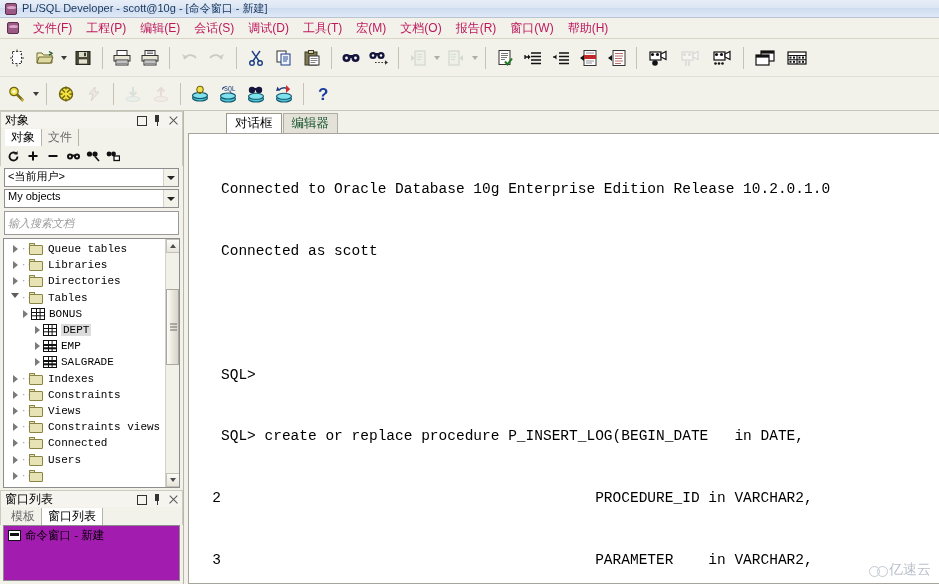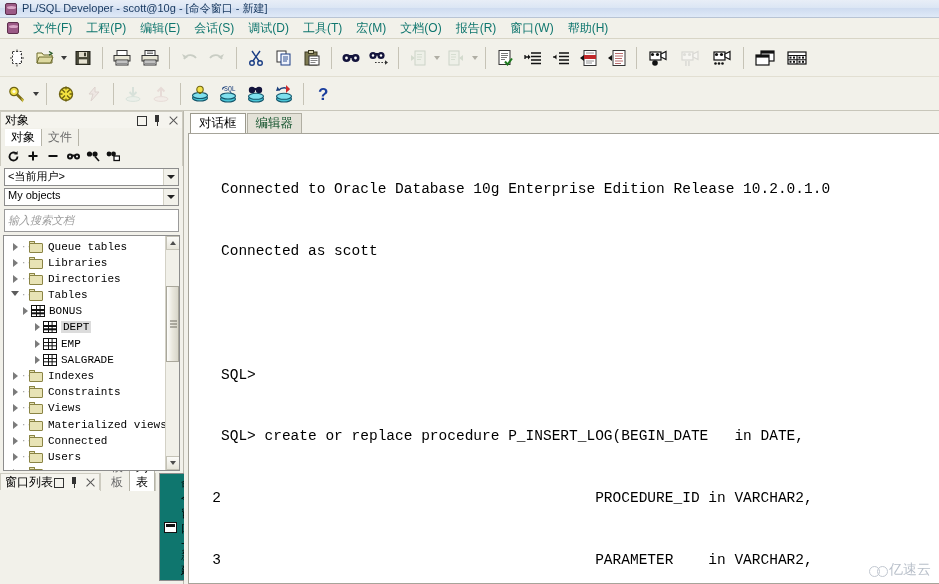--- a/index.html
+++ b/index.html
@@ -66,21 +66,21 @@
   .menu-app-icon .mi {
     position: absolute; left: 2px; top: 1px;
     width: 12px; height: 12px;
     background: #9b5a86; border: 1px solid #5d2e4c; border-radius: 2px;
   }
   .menu-app-icon .mi::after {
     content: ""; position: absolute; left: 1px; top: 2px;
     width: 9px; height: 3px; background: #d9a7c7; border-radius: 50%;
   }
   .menubar .mitem {
-    font-size: 12px; color: #0f766e;
+    font-size: 12px; color: #be185d;
     padding: 2px 7px;
     white-space: nowrap;
     cursor: default;
   }
 
   
   .toolbar {
     background: #f2f1ea;
     display: flex; align-items: center;
     padding: 0 3px;
@@ -307,23 +307,23 @@
   .sthumb .grip {
     position: absolute; left: 3px; top: 50%; transform: translateY(-50%);
     width: 7px; height: 7px;
   }
   .sthumb .grip::before {
     content:""; position:absolute; left:0; top:0; width:7px; height:1px;
     background:#6e6c62; box-shadow: 0 3px 0 #6e6c62, 0 6px 0 #6e6c62;
   }
 
   
-  .winlist { flex: 0 0 94px; display: flex; }
+  .winlist { flex: 0 0 94px; display: flex; flex-direction: column; }
   .wl-body {
-    flex: 1 1 auto; background: #0f766e;
+    flex: 1 1 auto; background: #a21caf;
     border: 1px solid #8d8d8d; margin: 0 3px 3px 3px;
   }
   .wl-item {
     display: flex; align-items: center;
     font-size: 11.5px; padding: 2px 4px;
     font-family: "Liberation Sans", sans-serif;
   }
   .wl-ico {
     width: 13px; height: 11px; flex: 0 0 13px; margin-right: 4px;
     background: #fff; border: 1.5px solid #111;
@@ -353,20 +353,21 @@
     line-height: 15px;
     background: #e4e2d8;
     color: #14532d;
     margin-right: 1px;
   }
   .etab.sel {
     background: #fff; color: #000;
     border-color: #9b998d;
     position: relative; top: 1px;
     padding-bottom: 3px;
+    margin-left: 36px;
   }
   .editor {
     flex: 1 1 auto;
     background: #fff;
     border: 1px solid #a6a49a;
     border-right: none;
     overflow: hidden;
     position: relative;
   }
   .edinner {
@@ -945,21 +946,21 @@
 
           <div class="trow">
             <span class="exp">
                 <i></i>
               </span>
             <span class="dots">··</span>
             <span class="folder">
                 <span class="ft"></span>
                 <span class="fb"></span>
               </span>
-            <span class="tlabel">Materialized views</span>
+            <span class="tlabel">Constraints views</span>
           </div>
 
           <div class="trow">
             <span class="exp">
                 <i></i>
               </span>
             <span class="dots">··</span>
             <span class="folder">
                 <span class="ft"></span>
                 <span class="fb"></span>

